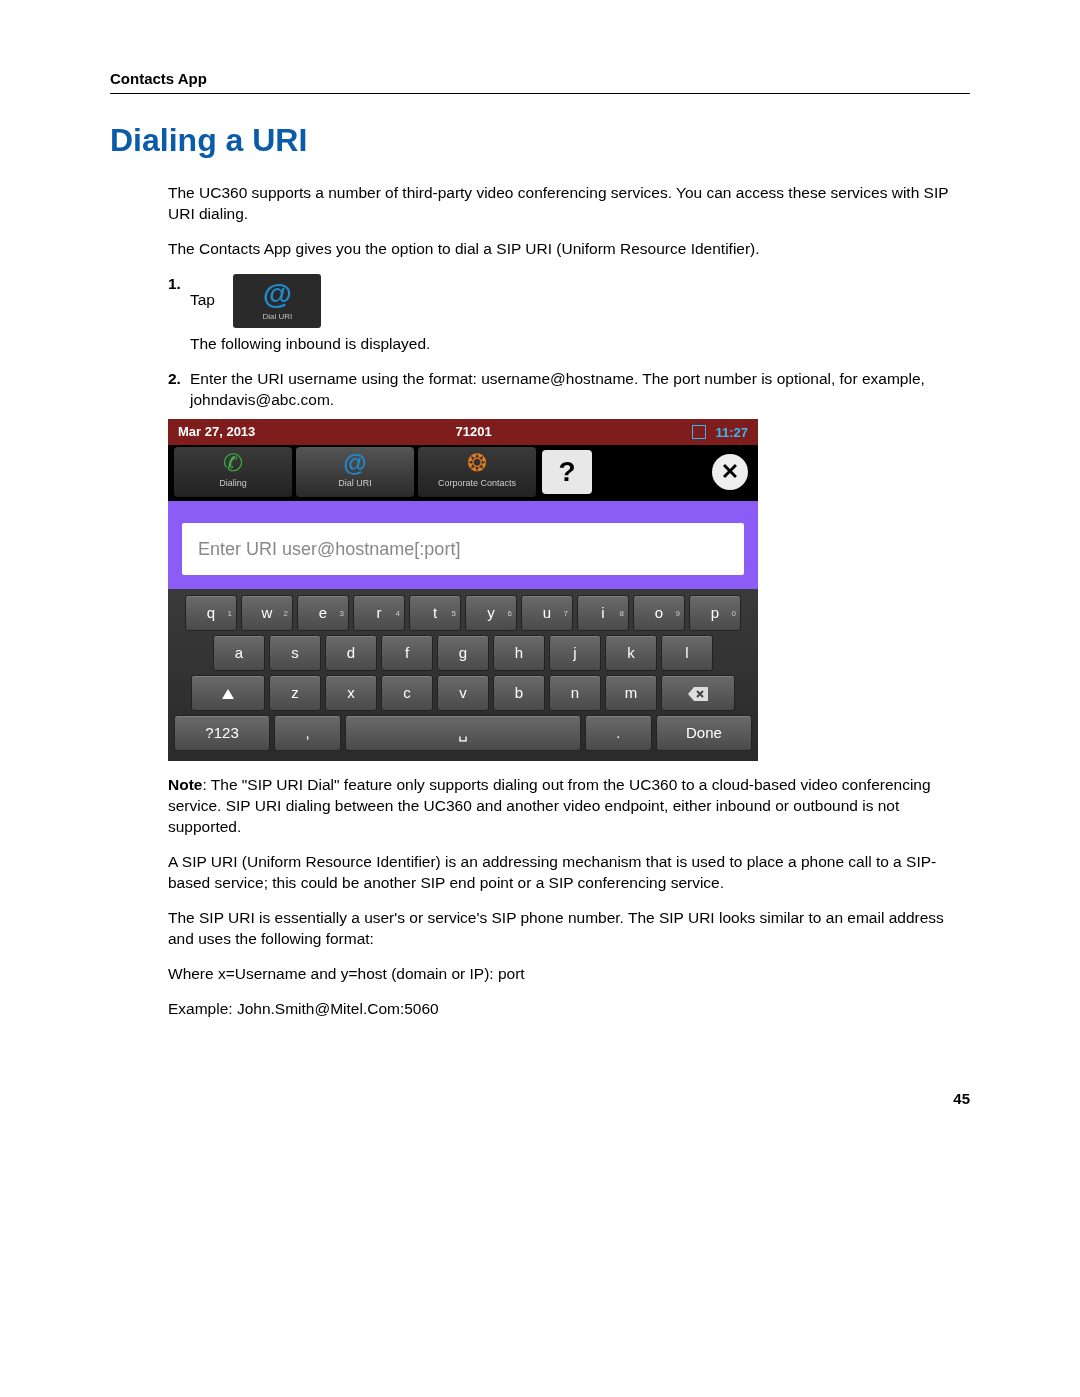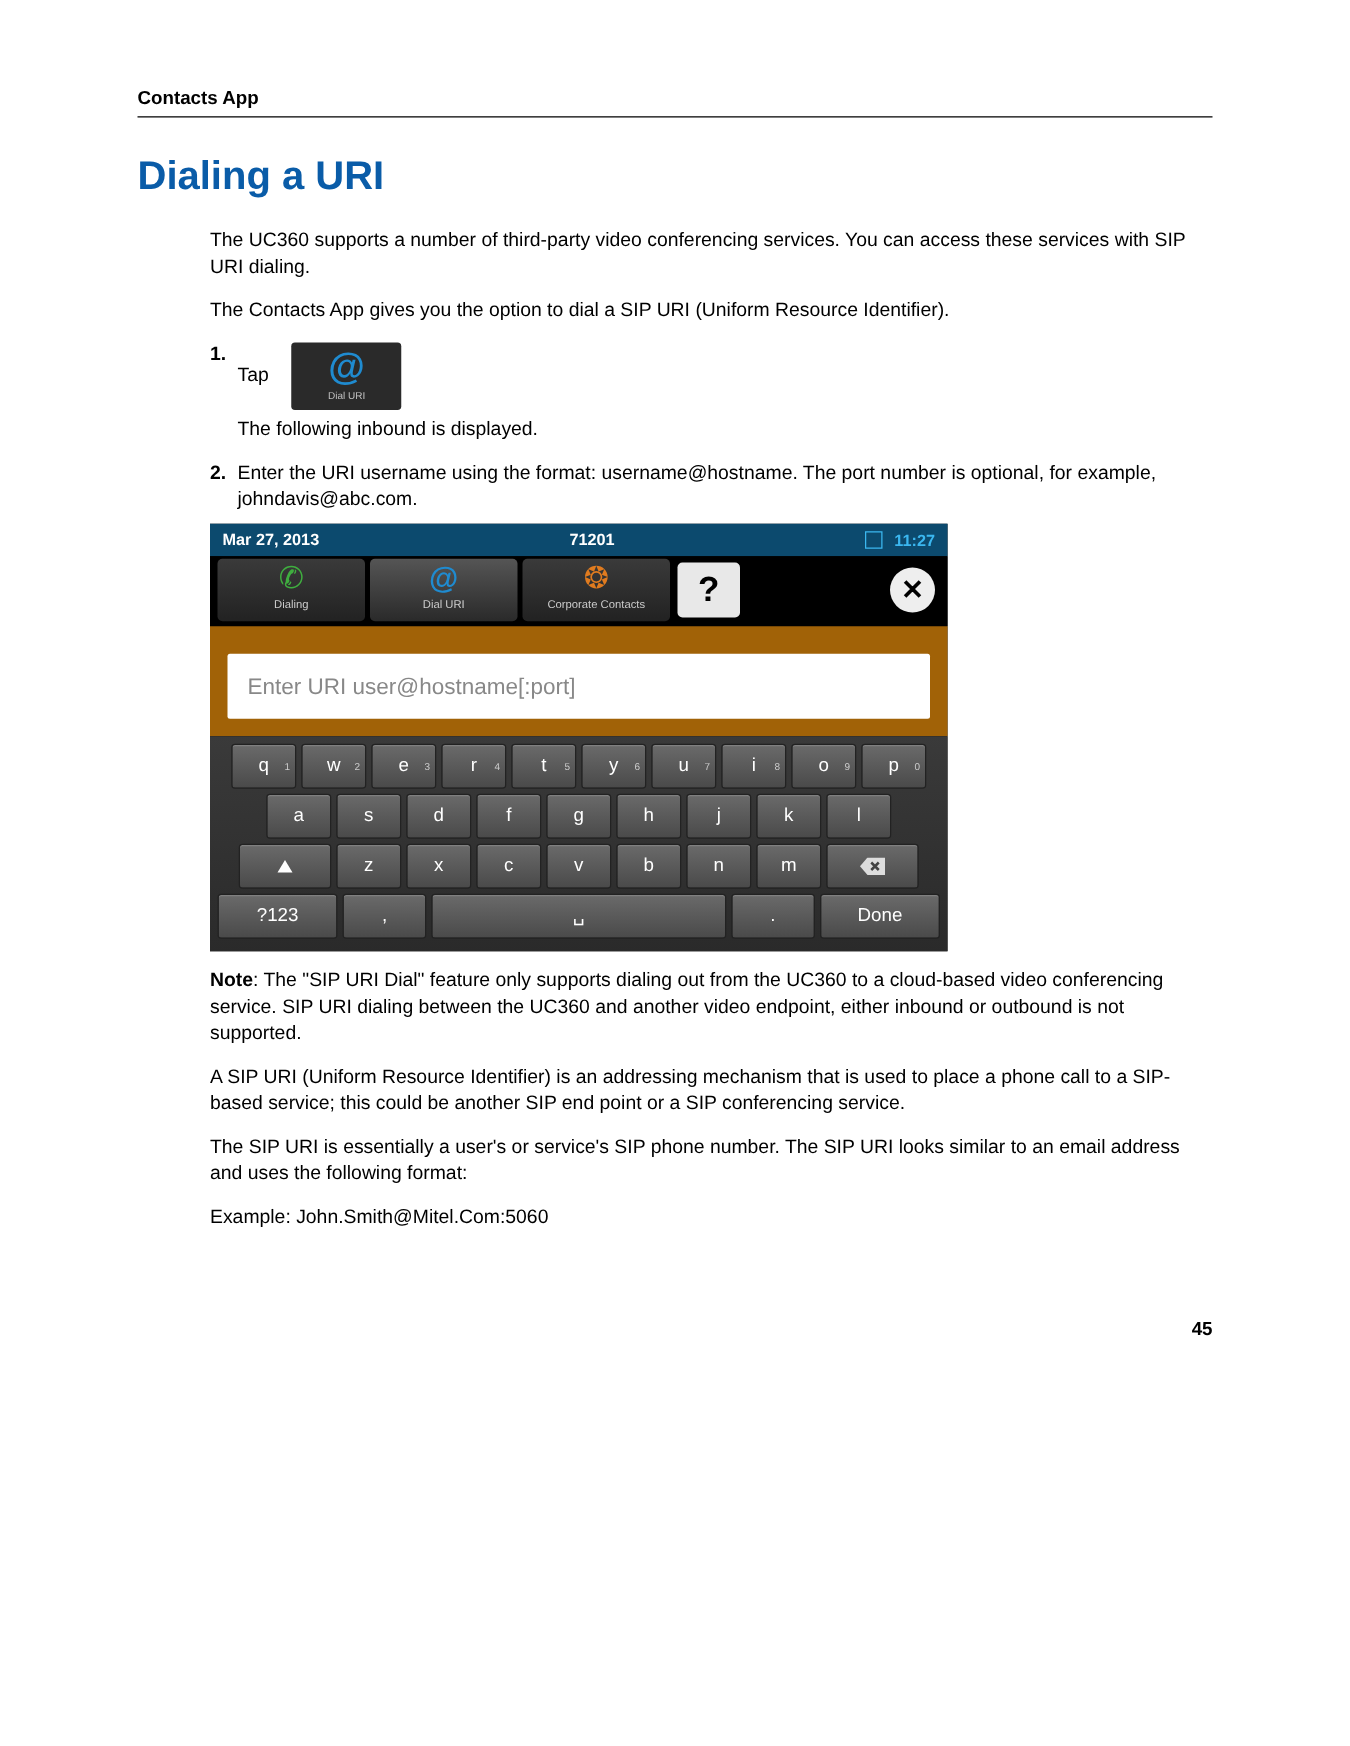--- a/index.html
+++ b/index.html
@@ -75,21 +75,21 @@
     color:#fff;
     font-family: "Segoe UI", Arial, sans-serif;
   }
   .statusbar {
     display:flex;
     justify-content:space-between;
     align-items:center;
     font-size:13px;
     font-weight:bold;
     padding:4px 10px;
-    background:#0c4a6e;
+    background:#7f1d1d;
   }
   .statusbar .center { flex:1; text-align:center; font-weight:bold;}
   .statusbar .clock { color:#3bb7f0;}
   .expand-ic {
     display:inline-block;
     width:12px;height:12px;
     border:1px solid #3bb7f0;
     margin-right:6px;
     position:relative;
     top:2px;
@@ -135,21 +135,21 @@
     background:#eee;
     color:#000;
     font-size:22px;
     font-weight:bold;
     text-align:center;
     line-height:36px;
     margin-right:4px;
   }
   .uri-input-wrap {
     padding:22px 14px 14px 14px;
-    background:#a16207;
+    background:#8b5cf6;
   }
   .uri-input {
     background:#fff;
     color:#888;
     font-size:18px;
     border-radius:2px;
     padding:14px 16px;
   }
   .keyboard {
     background: linear-gradient(#3a3a3a,#2a2a2a);
@@ -299,17 +299,18 @@
       </div>
     </div>
 
     <p><b>Note</b>: <span id="note-rest">The "SIP URI Dial" feature only supports dialing out from the UC360 to a cloud-based video conferencing service. SIP URI dialing between the UC360 and another video endpoint, either inbound or outbound is not supported.</span></p>
   </div>
 
 
   <div class="body-block">
     <p>A SIP URI (Uniform Resource Identifier) is an addressing mechanism that is used to place a phone call to a SIP-based service; this could be another SIP end point or a SIP conferencing service.</p>
     <p>The SIP URI is essentially a user's or service's SIP phone number. The SIP URI looks similar to an email address and uses the following format:</p>
+    <p>Where x=Username and y=host (domain or IP): port</p>
     <p>Example: John.Smith@Mitel.Com:5060</p>
   </div>
 
   <div class="footer">45</div>
 </div>
 
 </body></html>

